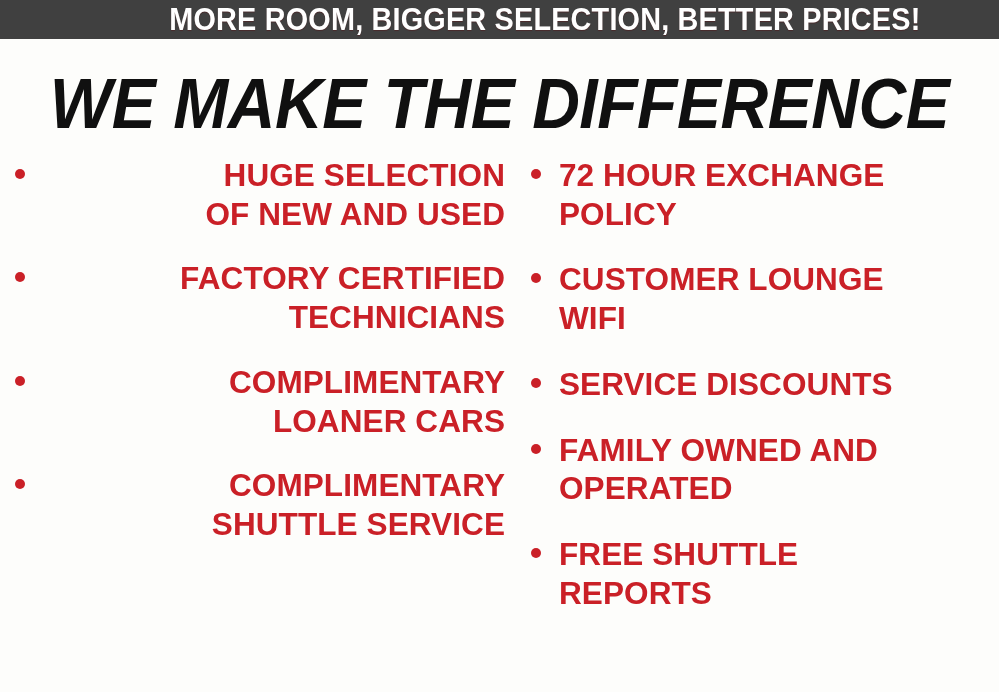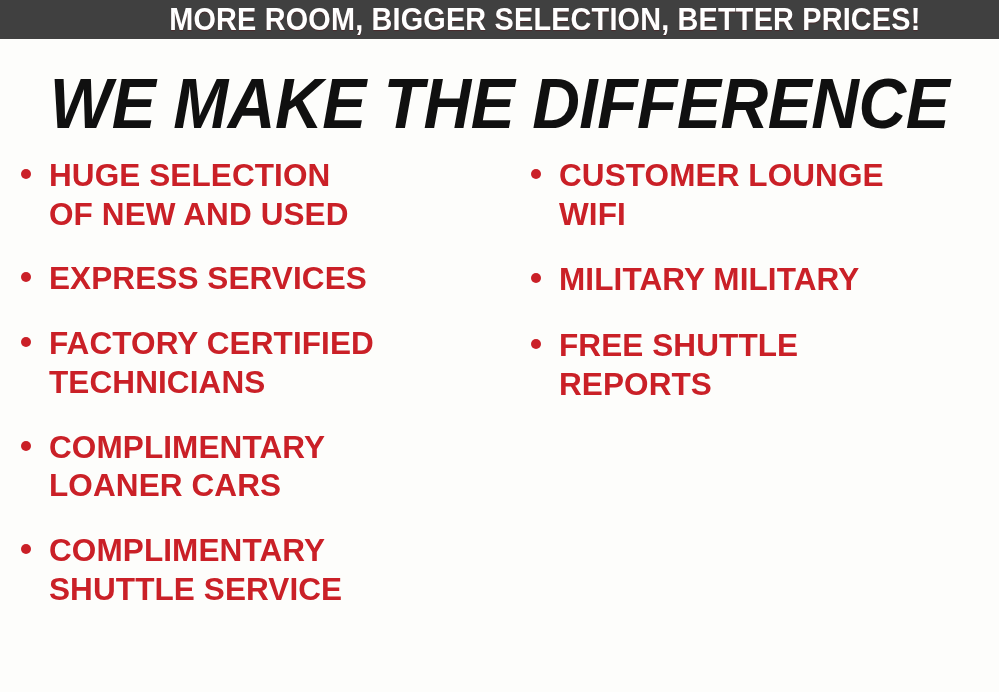--- a/index.html
+++ b/index.html
@@ -79,21 +79,22 @@
     width: 999px;
     height: 536px;
     display: flex;
     align-items: flex-start;
   }
   .bullet-col {
     box-sizing: border-box;
   }
   .bullet-col.left {
     width: 505px;
-    padding-left: 12px;
+    padding-left: 6px;
+    text-align: right;
   }
   .bullet-col.right {
     width: 494px;
     padding-left: 17px;
   }
 
   .bullet-list {
     list-style: none;
     margin: 0;
     padding: 0;
@@ -142,45 +143,50 @@
 
   <div class="columns">
 
     <div class="bullet-col left">
       <ul class="bullet-list">
         <li class="bullet-item">
           <span class="bullet-text">HUGE SELECTION
 OF NEW AND USED</span>
         </li>
         <li class="bullet-item">
-          <span class="bullet-text">EXPRESS SERVICES</span>
-        </li>
-        <li class="bullet-item">
           <span class="bullet-text">FACTORY CERTIFIED
 TECHNICIANS</span>
         </li>
         <li class="bullet-item">
           <span class="bullet-text">COMPLIMENTARY
 LOANER CARS</span>
         </li>
         <li class="bullet-item">
           <span class="bullet-text">COMPLIMENTARY
 SHUTTLE SERVICE</span>
         </li>
       </ul>
     </div>
 
     <div class="bullet-col right">
       <ul class="bullet-list">
         <li class="bullet-item">
+          <span class="bullet-text">72 HOUR EXCHANGE
+POLICY</span>
+        </li>
+        <li class="bullet-item">
           <span class="bullet-text">CUSTOMER LOUNGE
 WIFI</span>
         </li>
         <li class="bullet-item">
-          <span class="bullet-text">MILITARY MILITARY</span>
+          <span class="bullet-text">SERVICE DISCOUNTS</span>
+        </li>
+        <li class="bullet-item">
+          <span class="bullet-text">FAMILY OWNED AND
+OPERATED</span>
         </li>
         <li class="bullet-item">
           <span class="bullet-text">FREE SHUTTLE
 REPORTS</span>
         </li>
       </ul>
     </div>
 
   </div>
 </div>

